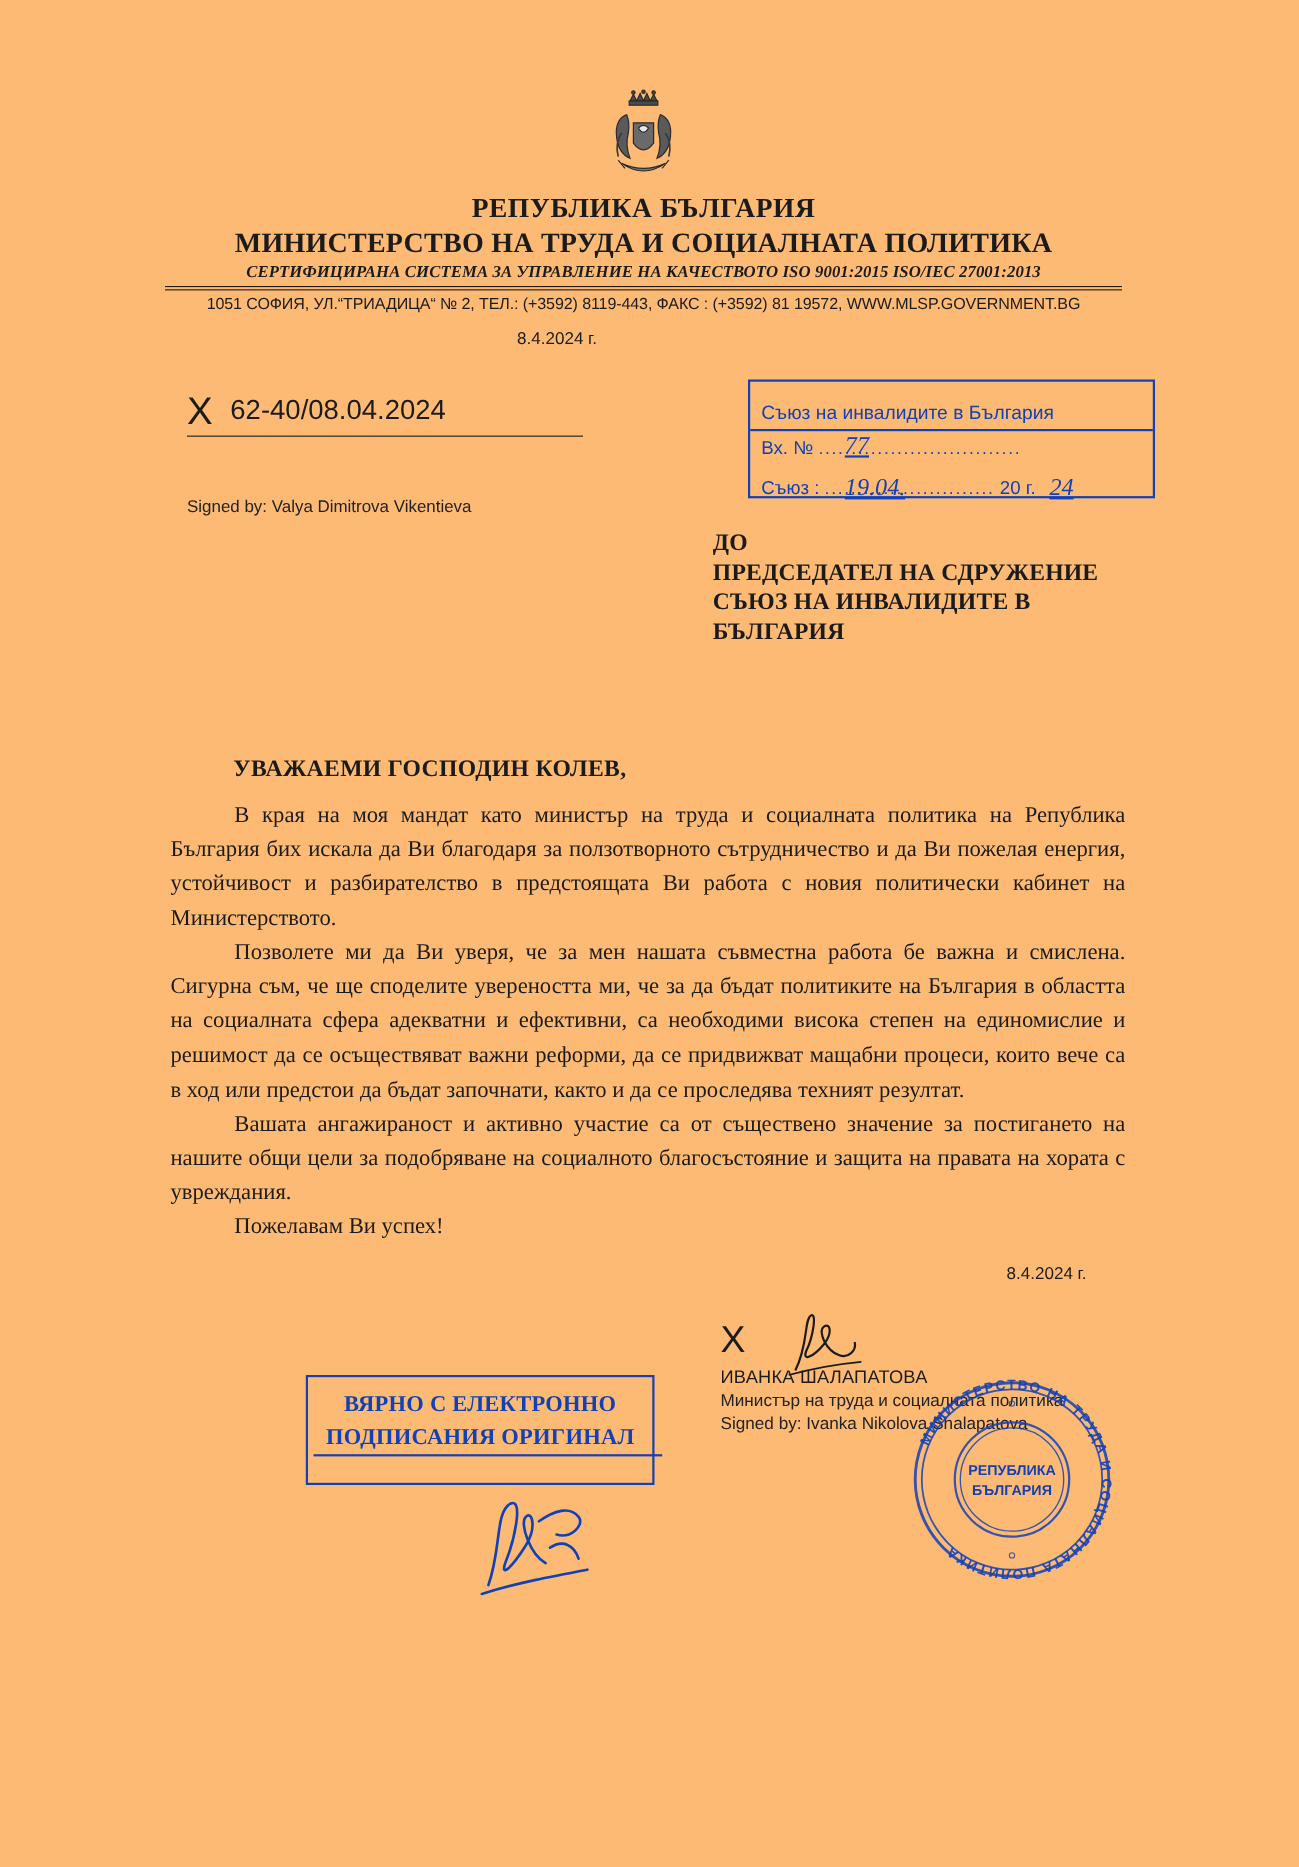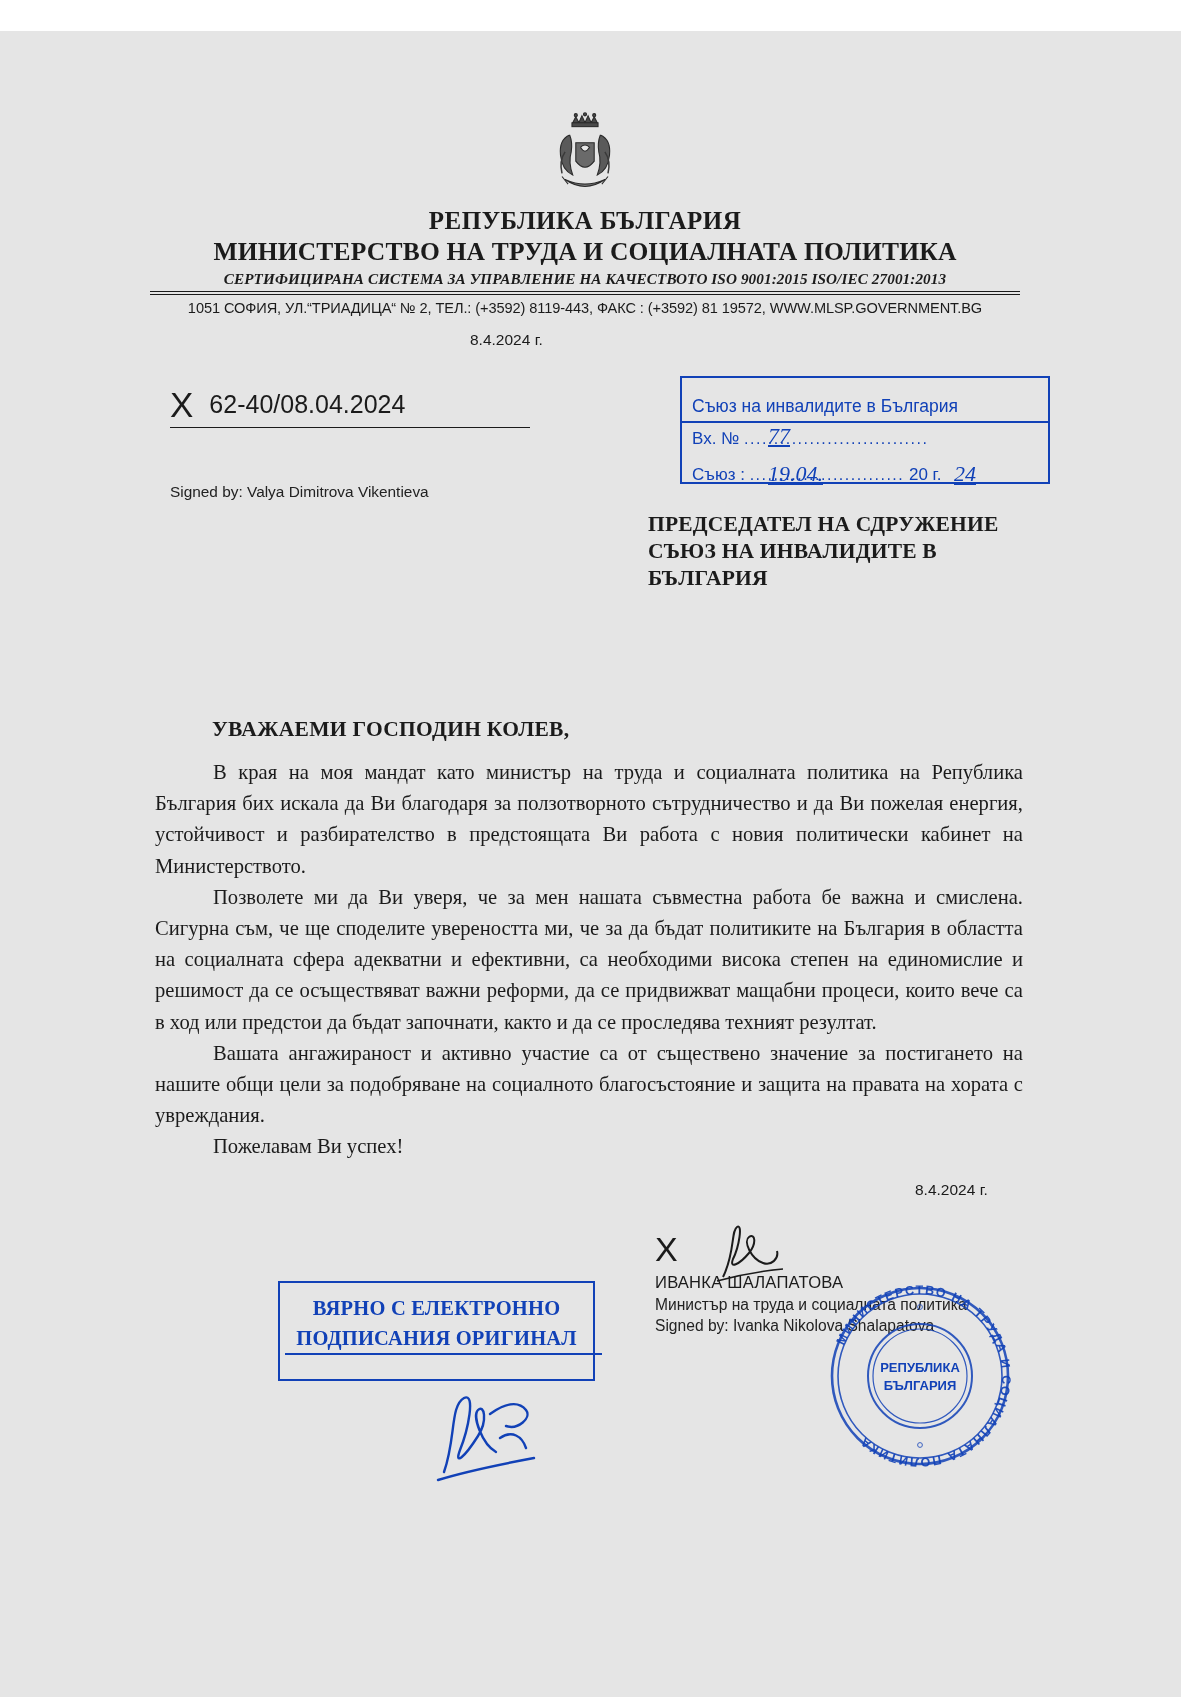--- a/index.html
+++ b/index.html
@@ -12,22 +12,21 @@
     height: 1697px;
     position: relative;
     font-family: "Liberation Serif", serif;
     color: #1b1b1b;
     overflow: hidden;
   }
 
   .page {
     position: absolute;
     inset: 0;
-    background: #e5e5e5;
-    margin-top: 31px;
+    background: #fdba74;
   }
 
   
   .letterhead {
     position: absolute;
     left: 150px;
     top: 78px;
     width: 870px;
     text-align: center;
   }
@@ -322,20 +321,21 @@
       <span>Съюз :</span>
       <span class="dots">..........................</span>
       <span>20</span>
       <span>г.</span>
       <span class="hand d1">19.04.</span>
       <span class="hand d2">24</span>
     </div>
   </div>
 
   <div class="addressee">
+    <div>ДО</div>
     <div>ПРЕДСЕДАТЕЛ НА СДРУЖЕНИЕ</div>
     <div>СЪЮЗ НА ИНВАЛИДИТЕ В</div>
     <div>БЪЛГАРИЯ</div>
   </div>
 
   <div class="salutation">УВАЖАЕМИ ГОСПОДИН КОЛЕВ,</div>
   <div class="body-text">
     <p>В края на моя мандат като министър на труда и социалната политика на Република България бих искала да Ви благодаря за ползотворното сътрудничество и да Ви пожелая енергия, устойчивост и разбирателство в предстоящата Ви работа с новия политически кабинет на Министерството.</p>
     <p>Позволете ми да Ви уверя, че за мен нашата съвместна работа бе важна и смислена. Сигурна съм, че ще споделите увереността ми, че за да бъдат политиките на България в областта на социалната сфера адекватни и ефективни, са необходими висока степен на единомислие и решимост да се осъществяват важни реформи, да се придвижват мащабни процеси, които вече са в ход или предстои да бъдат започнати, както и да се проследява техният резултат.</p>
     <p>Вашата ангажираност и активно участие са от съществено значение за постигането на нашите общи цели за подобряване на социалното благосъстояние и защита на правата на хората с увреждания.</p>

